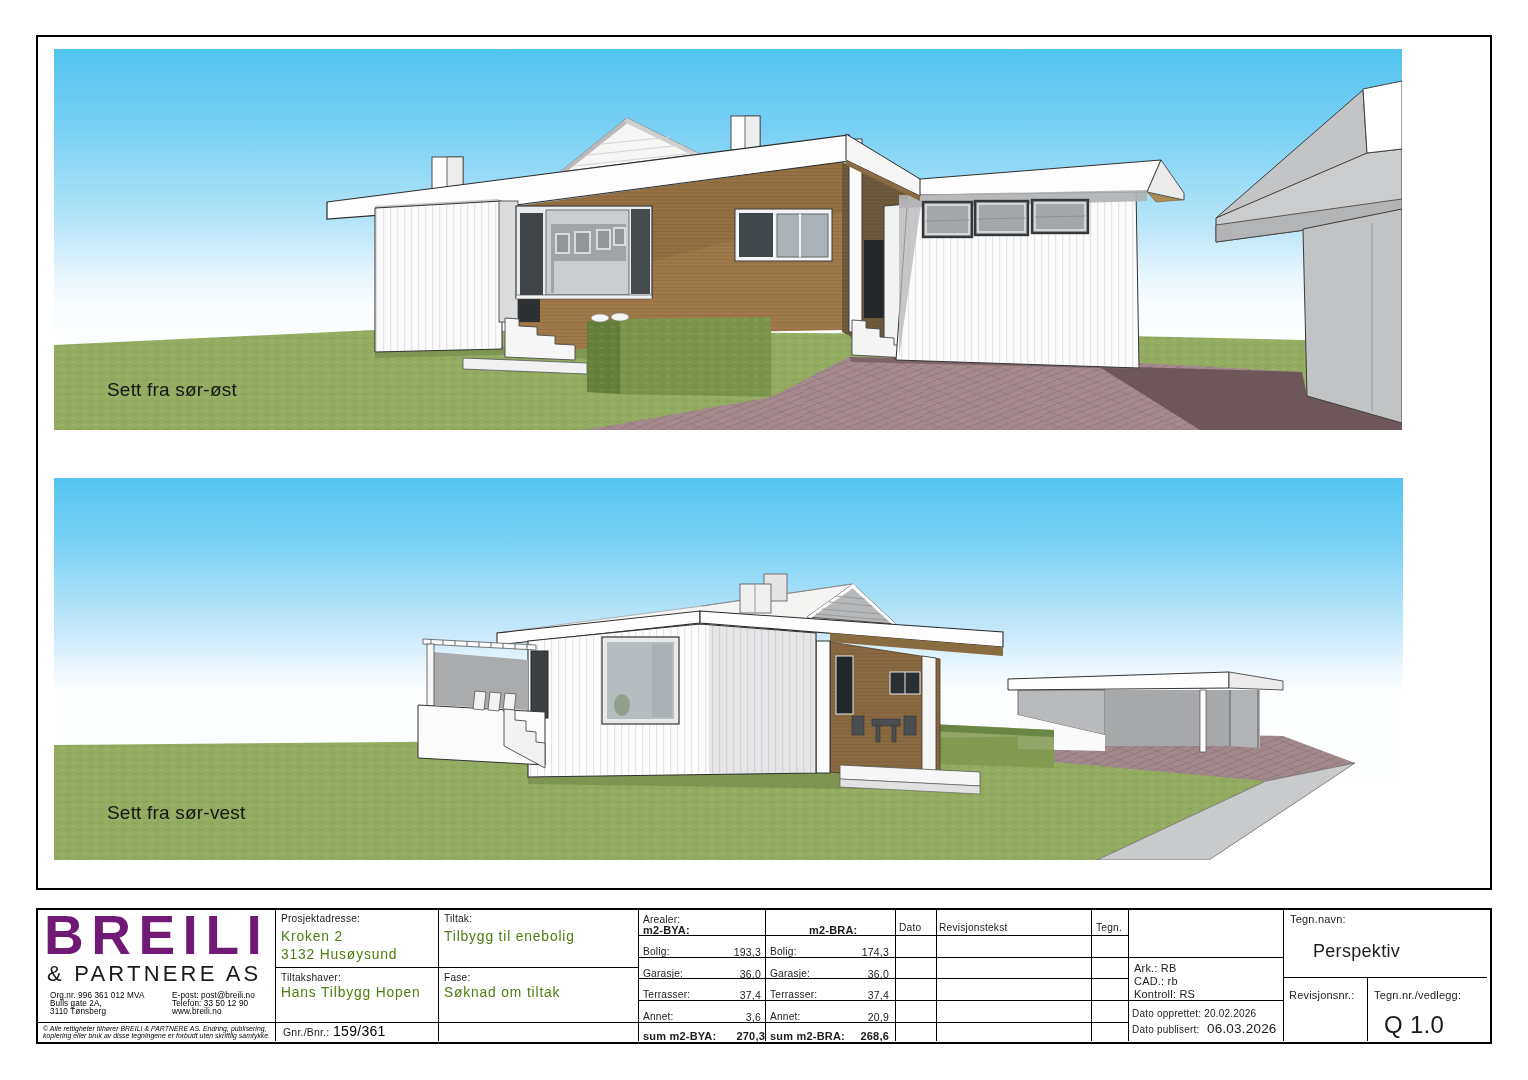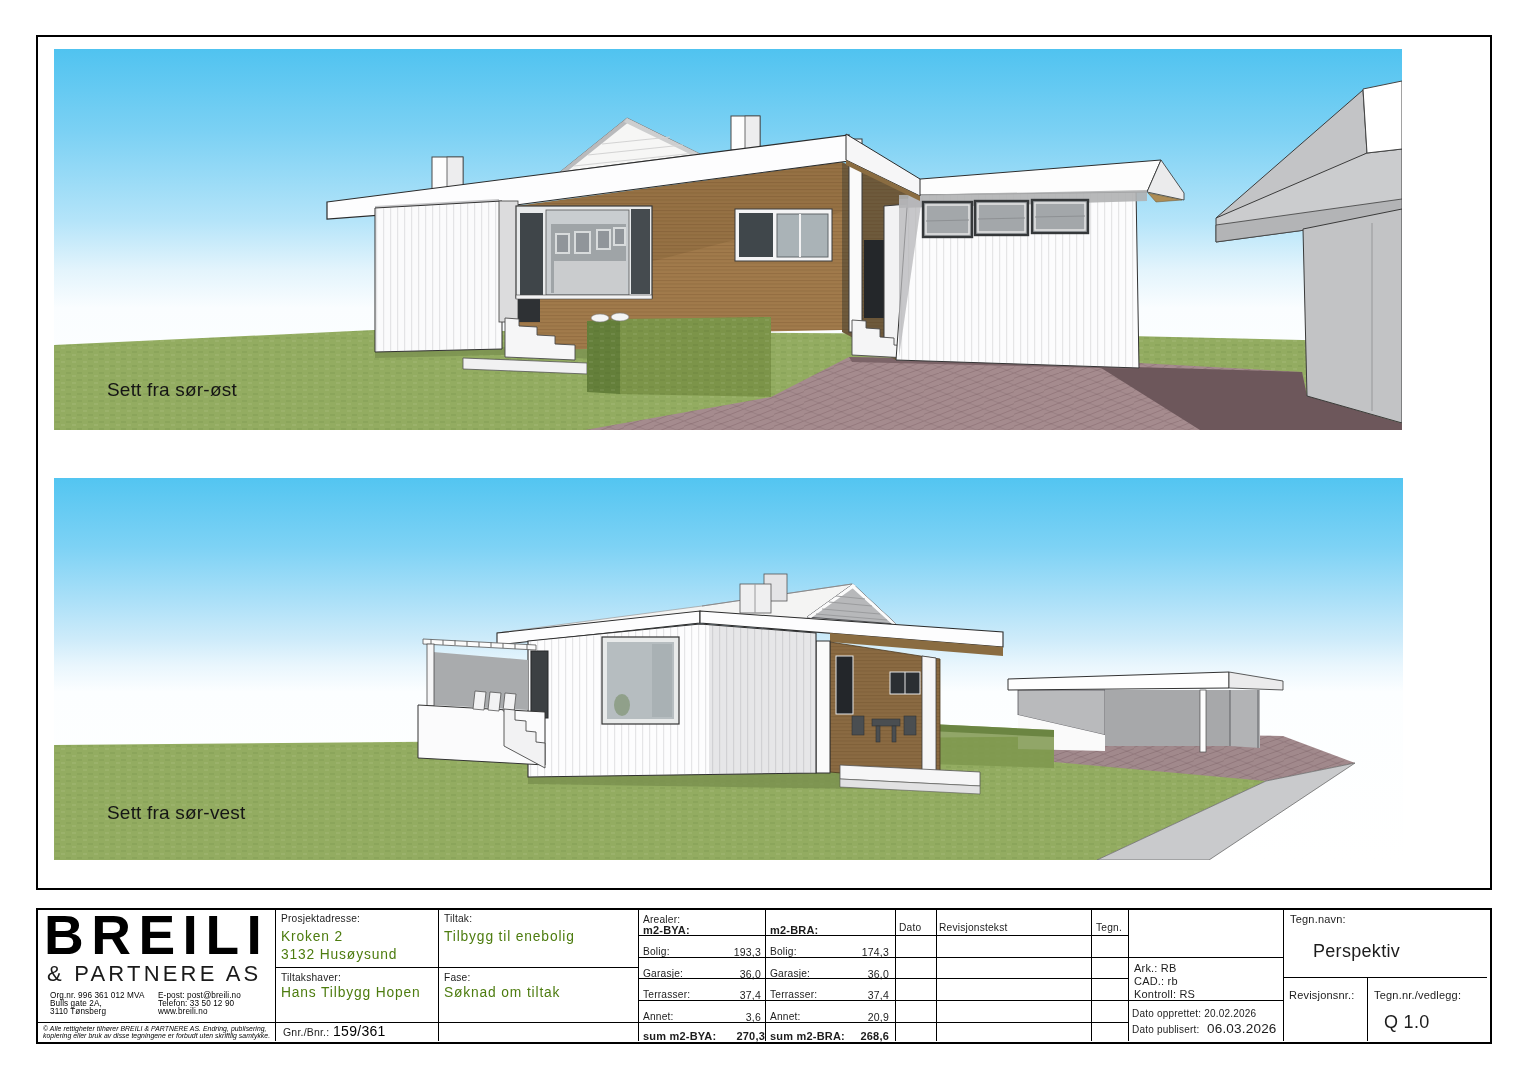--- a/index.html
+++ b/index.html
@@ -286,24 +286,24 @@
 <div class="vl" style="left:1367px;top:977px;height:64px"></div>
 
 <div class="hl" style="left:638px;top:935px;width:490px"></div>
 <div class="hl" style="left:638px;top:957px;width:645px"></div>
 <div class="hl" style="left:638px;top:978px;width:490px"></div>
 <div class="hl" style="left:638px;top:1000px;width:645px"></div>
 <div class="hl" style="left:36px;top:1022px;width:1092px"></div>
 <div class="hl" style="left:275px;top:967px;width:363px"></div>
 <div class="hl" style="left:1283px;top:977px;width:204px"></div>
 
-<div class="a" id="breili" style="left:44px;top:908px;font-size:55px;line-height:1;font-weight:bold;color:#000000;letter-spacing:7.5px">BREILI</div>
+<div class="a" id="breili" style="left:44px;top:908px;font-size:55px;line-height:1;font-weight:bold;color:#701a75;letter-spacing:7.5px">BREILI</div>
 <div class="a" id="partnere" style="left:47px;top:962.5px;font-size:22px;line-height:1;color:#1a1a1a;letter-spacing:3.2px">&amp; PARTNERE AS</div>
 <div class="a" style="left:50px;top:992px;font-size:8.2px;line-height:7.8px;letter-spacing:.1px">Org.nr. 996 361 012 MVA<br>Bulls gate 2A,<br>3110 Tønsberg</div>
-<div class="a" style="left:158px;top:992px;font-size:8.2px;line-height:7.8px;letter-spacing:.1px">E-post: post@breili.no<br>Telefon: 33 50 12 90<br>www.breili.no</div>
+<div class="a" style="left:172px;top:992px;font-size:8.2px;line-height:7.8px;letter-spacing:.1px">E-post: post@breili.no<br>Telefon: 33 50 12 90<br>www.breili.no</div>
 <div class="a" style="left:43px;top:1025px;font-size:7px;line-height:7.4px;font-style:italic;letter-spacing:.05px;transform:scaleX(.98);transform-origin:left top">© Alle rettigheter tilhører BREILI &amp; PARTNERE AS. Endring, publisering,<br>kopiering eller bruk av disse tegningene er forbudt uten skriftlig samtykke.</div>
 
 <div class="lb" style="left:281px;top:913.5px">Prosjektadresse:</div>
 <div class="vv" style="left:281px;top:930.3px">Kroken 2</div>
 <div class="vv" style="left:281px;top:947.8px">3132 Husøysund</div>
 <div class="lb" style="left:281px;top:973.4px">Tiltakshaver:</div>
 <div class="vv" style="left:281px;top:986.3px">Hans Tilbygg Hopen</div>
 <div class="lb" style="left:283px;top:1026.5px;font-size:10.5px">Gnr./Bnr.:</div>
 <div class="a" style="left:333px;top:1024.3px;font-size:14px;line-height:1;letter-spacing:.3px">159/361</div>
 
@@ -318,21 +318,21 @@
 <div class="num" style="left:643px;top:947px;width:118px">193,3</div>
 <div class="lb" style="left:643px;top:968.5px">Garasje:</div>
 <div class="num" style="left:643px;top:968.5px;width:118px">36,0</div>
 <div class="lb" style="left:643px;top:990px">Terrasser:</div>
 <div class="num" style="left:643px;top:990px;width:118px">37,4</div>
 <div class="lb" style="left:643px;top:1011.5px">Annet:</div>
 <div class="num" style="left:643px;top:1011.5px;width:118px">3,6</div>
 <div class="lb" style="left:643px;top:1031px;font-size:11px;font-weight:bold">sum m2-BYA:</div>
 <div class="num" style="left:647px;top:1030.5px;width:118px;font-size:11px;font-weight:bold">270,3</div>
 
-<div class="lb" style="left:770px;top:924.5px;font-size:11px;font-weight:bold">m2-BRA:</div>
+<div class="lb" style="left:809px;top:924.5px;font-size:11px;font-weight:bold">m2-BRA:</div>
 <div class="lb" style="left:770px;top:947px">Bolig:</div>
 <div class="num" style="left:770px;top:947px;width:119px">174,3</div>
 <div class="lb" style="left:770px;top:968.5px">Garasje:</div>
 <div class="num" style="left:770px;top:968.5px;width:119px">36,0</div>
 <div class="lb" style="left:770px;top:990px">Terrasser:</div>
 <div class="num" style="left:770px;top:990px;width:119px">37,4</div>
 <div class="lb" style="left:770px;top:1011.5px">Annet:</div>
 <div class="num" style="left:770px;top:1011.5px;width:119px">20,9</div>
 <div class="lb" style="left:770px;top:1031px;font-size:11px;font-weight:bold">sum m2-BRA:</div>
 <div class="num" style="left:770px;top:1030.5px;width:119px;font-size:11px;font-weight:bold">268,6</div>
@@ -345,13 +345,13 @@
 <div class="lb" style="left:1134px;top:975.5px;font-size:11px">CAD.: rb</div>
 <div class="lb" style="left:1134px;top:988.5px;font-size:11px">Kontroll: RS</div>
 <div class="lb" style="left:1132px;top:1008.5px;font-size:10px">Dato opprettet: 20.02.2026</div>
 <div class="lb" style="left:1132px;top:1025px;font-size:10px">Dato publisert:</div>
 <div class="lb" style="left:1207px;top:1022px;font-size:13.5px">06.03.2026</div>
 
 <div class="lb" style="left:1290px;top:913.5px;font-size:11px">Tegn.navn:</div>
 <div class="lb" style="left:1313px;top:942px;font-size:18px;letter-spacing:.3px">Perspektiv</div>
 <div class="lb" style="left:1289px;top:990px;font-size:11px">Revisjonsnr.:</div>
 <div class="lb" style="left:1374px;top:990px;font-size:11px">Tegn.nr./vedlegg:</div>
-<div class="lb" style="left:1384px;top:1013px;font-size:18px;letter-spacing:.3px">Q 1.0</div>
+<div class="lb" style="left:1384px;top:1013px;font-size:24px;letter-spacing:.3px">Q 1.0</div>
 
 </body></html>

